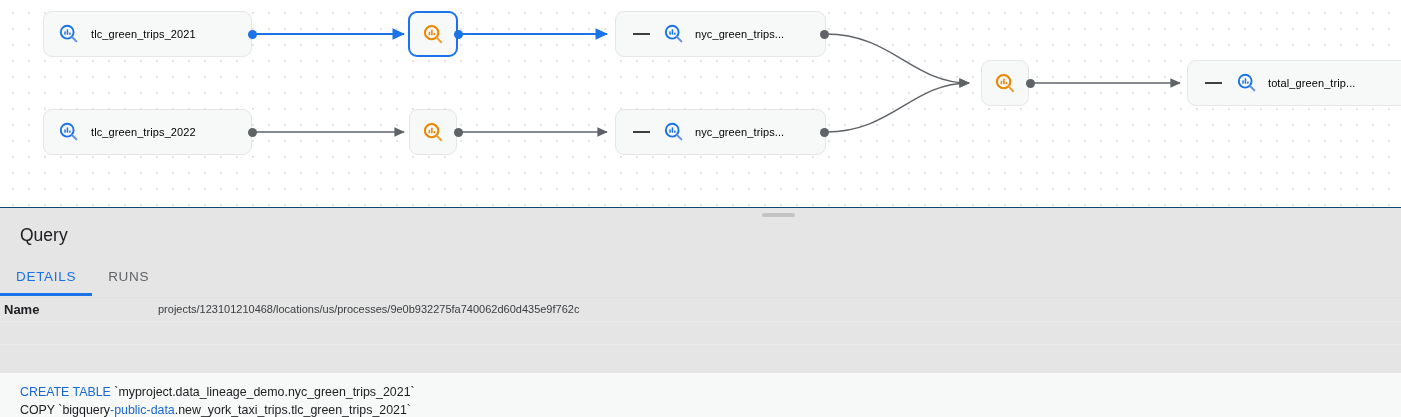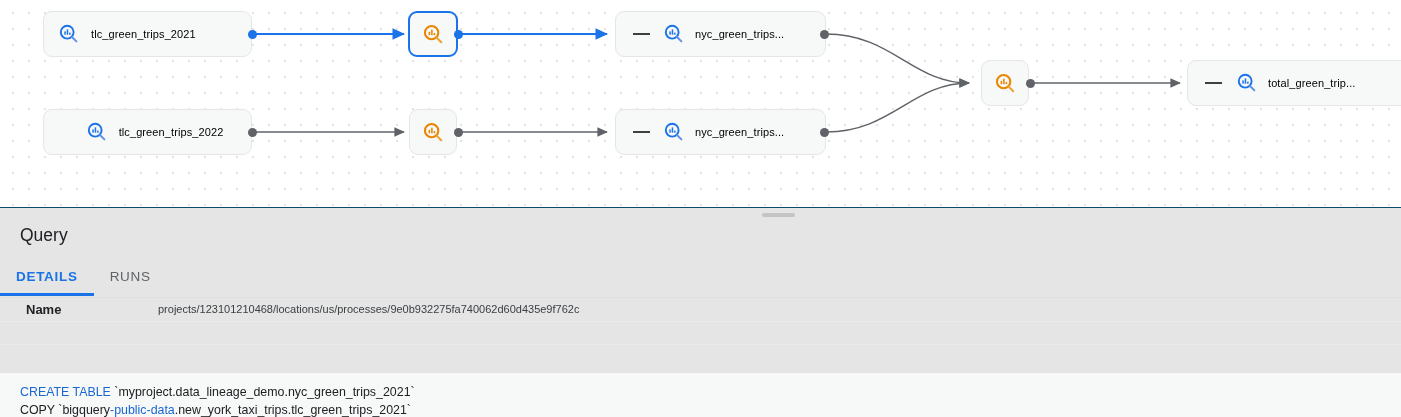--- a/index.html
+++ b/index.html
@@ -80,33 +80,33 @@
   .tab {
     font-size: 13.5px; letter-spacing: .7px;
     color: #5f6368;
     padding: 6px 16px 11px 16px;
     margin: 0;
     background: none; border: none;
     font-family: "Liberation Sans", sans-serif;
     cursor: pointer;
     position: relative;
   }
-  .tab.active { color: #1a73e8; font-weight: 700; }
+  .tab.active { color: #1a73e8; font-weight: 400; }
   .tab.active::after {
     content: ""; position: absolute; left: 0; right: 0; bottom: -1px;
     height: 3px; background: #1a73e8;
   }
   .kv-rows { position: absolute; left: 0; top: 90px; width: 1401px; }
   .kv-row {
     display: flex; align-items: center;
     height: 23.5px;
     border-bottom: 1px solid #e8eaed;
   }
   .kv-key {
-    width: 158px; padding-left: 26px;
+    width: 158px; padding-left: 4px;
     font-size: 13px; color: #202124; font-weight: 700;
   }
   .kv-val {
     font-size: 11px; color: #3c4043; font-weight: 400;
   }
   .sql-block {
     position: absolute; left: 0; top: 165px;
     width: 1401px; height: 45px;
     background: #f7f8f8;
     padding: 11px 0 0 20px;
@@ -187,21 +187,21 @@
           <rect x="7.3" y="9.4" width="1.5" height="3.3" fill="#1a73e8"></rect>
           <rect x="9.7" y="7.4" width="1.5" height="5.3" fill="#1a73e8"></rect>
           <rect x="12.1" y="10.6" width="1.5" height="2.1" fill="#1a73e8"></rect>
           <line x1="15.0" y1="15.0" x2="19.4" y2="19.4" stroke="#5f8fe8" stroke-width="1.9" stroke-linecap="round"></line>
         </svg>
       </span>
       <span class="nlabel">nyc_green_trips...</span>
     </div>
     <span class="port" style="left:820px; top:30px;"></span>
 
-    <div class="node" style="left:43px; top:109px; width:209px;justify-content:center;">
+    <div class="node" style="left:43px; top:109px; width:209px;">
       <span class="nicon" style="margin-left:13px;margin-right:10px;">
         <svg width="24" height="24" viewBox="0 0 24 24">
           <circle cx="10.2" cy="10.2" r="6.4" fill="none" stroke="#1a73e8" stroke-width="1.9"></circle>
           <rect x="7.3" y="9.4" width="1.5" height="3.3" fill="#1a73e8"></rect>
           <rect x="9.7" y="7.4" width="1.5" height="5.3" fill="#1a73e8"></rect>
           <rect x="12.1" y="10.6" width="1.5" height="2.1" fill="#1a73e8"></rect>
           <line x1="15.0" y1="15.0" x2="19.4" y2="19.4" stroke="#5f8fe8" stroke-width="1.9" stroke-linecap="round"></line>
         </svg>
       </span>
       <span class="nlabel">tlc_green_trips_2022</span>

